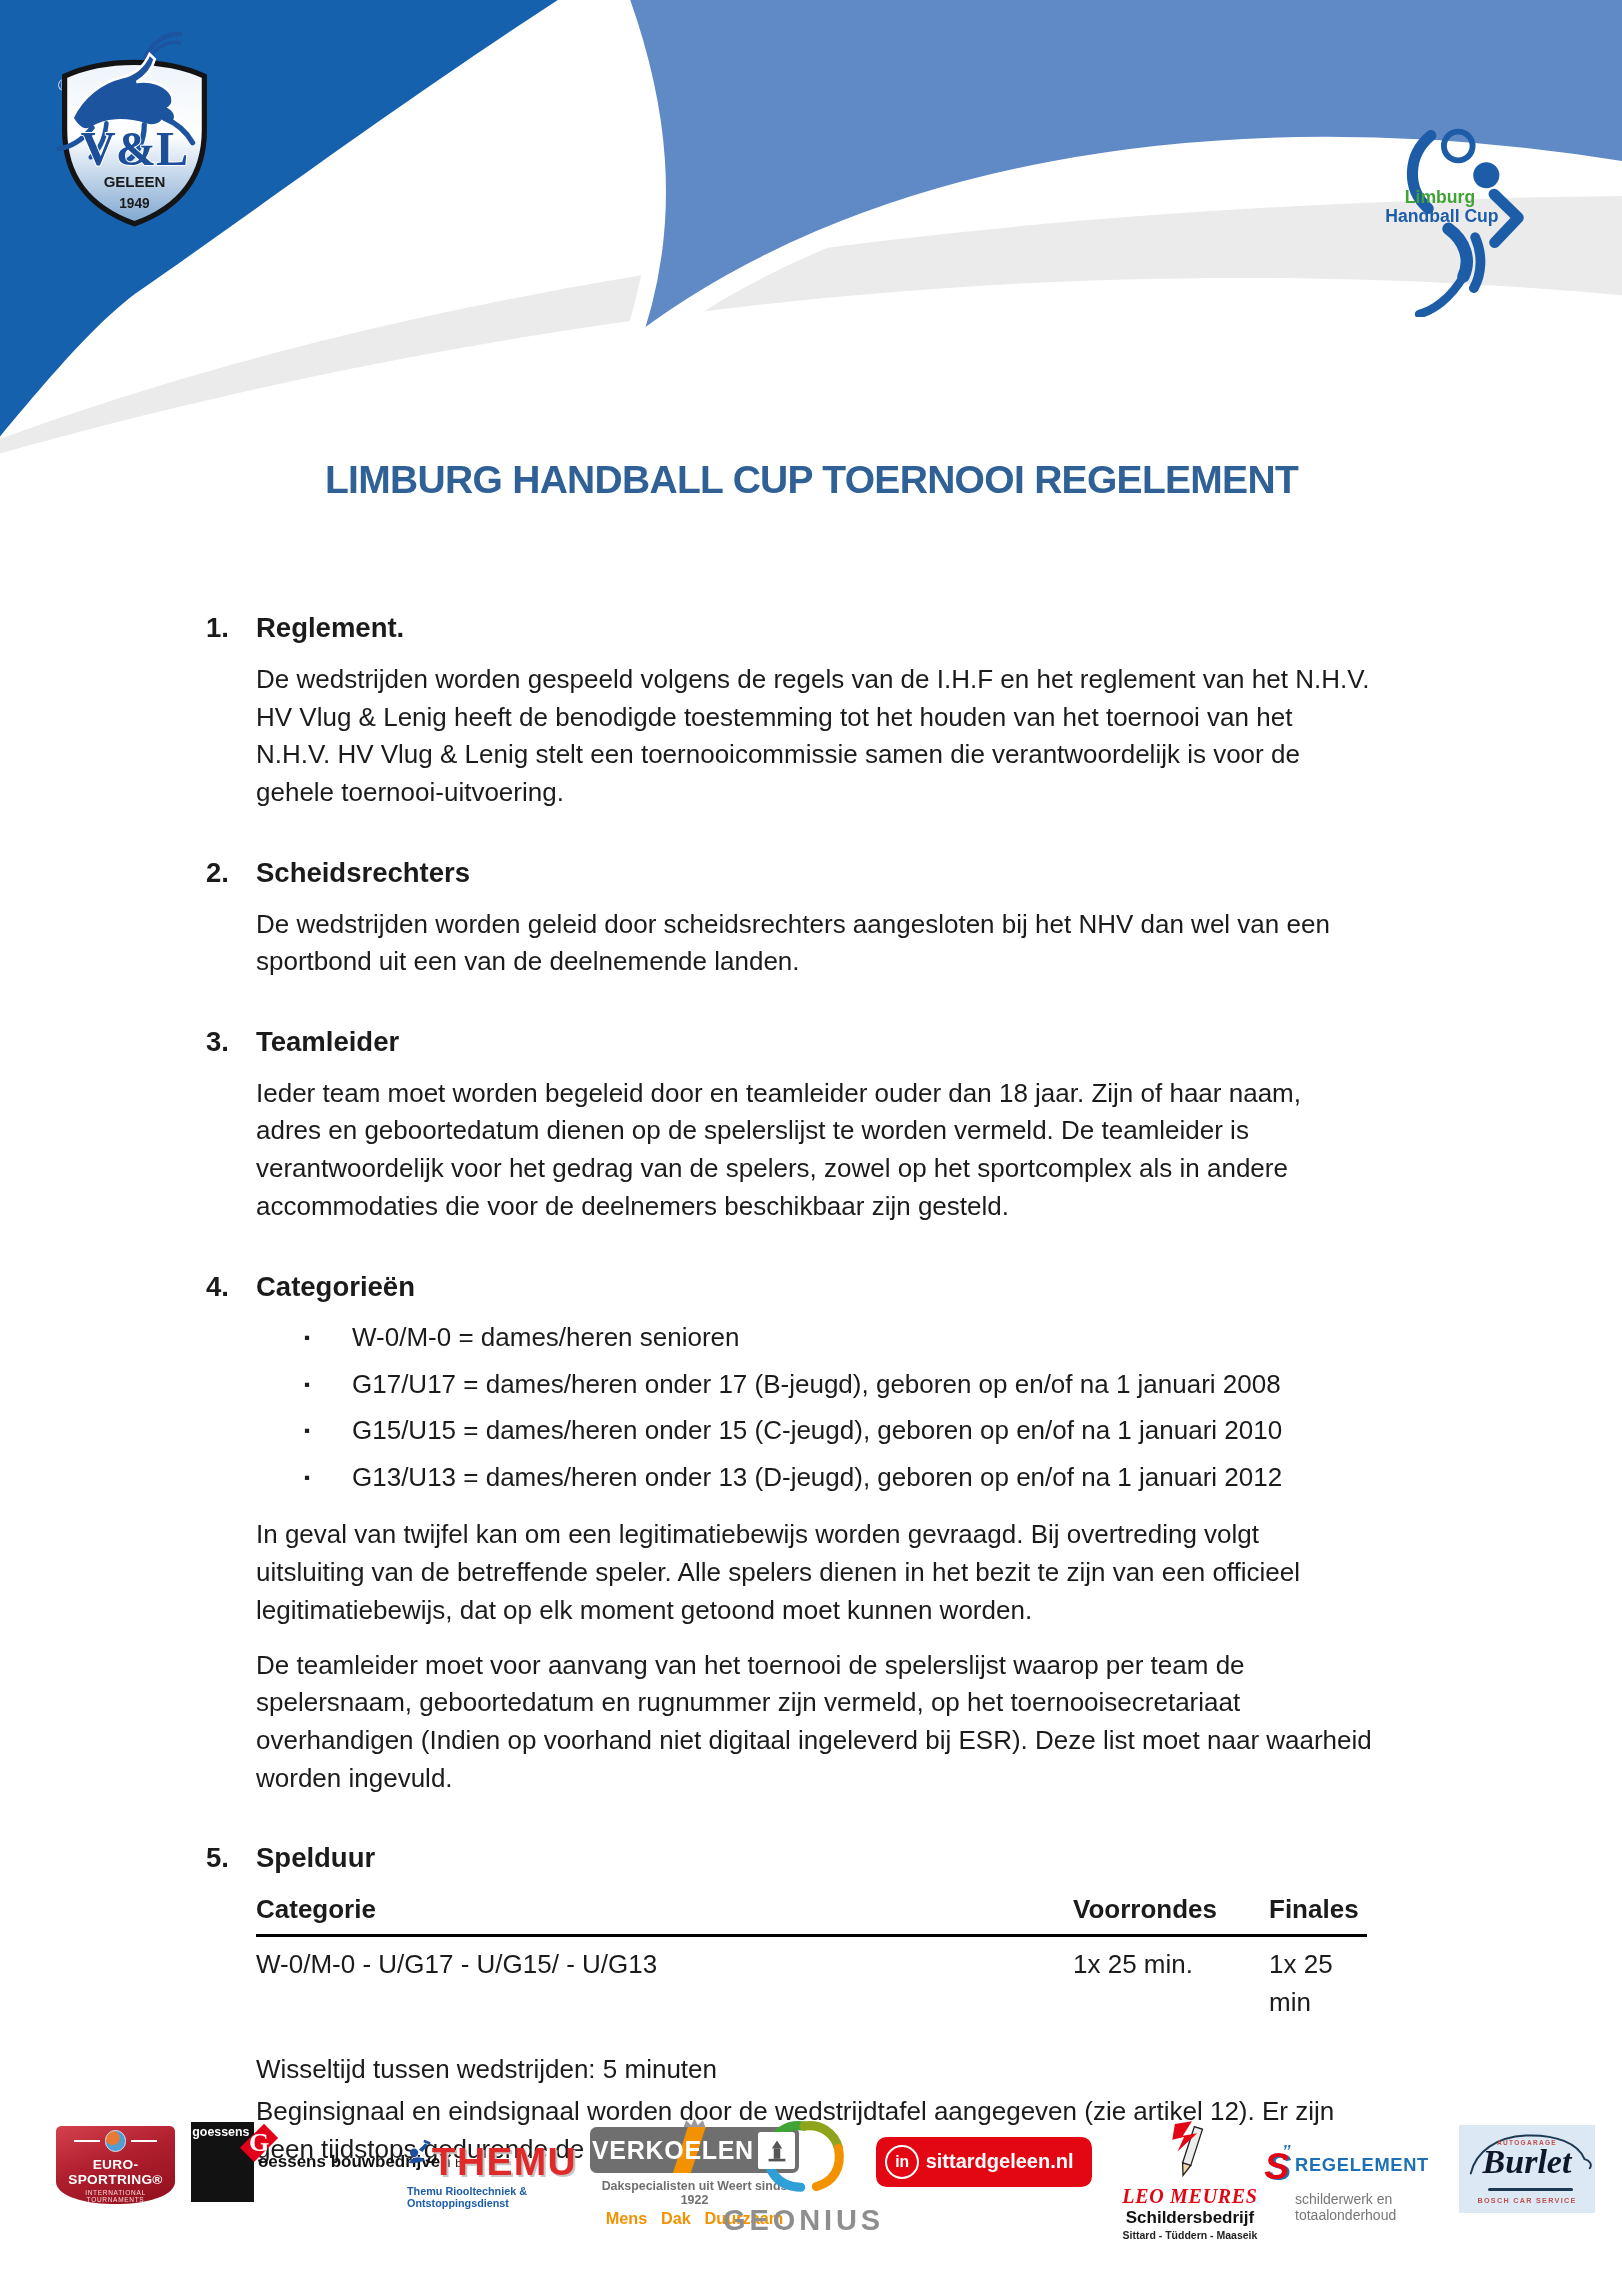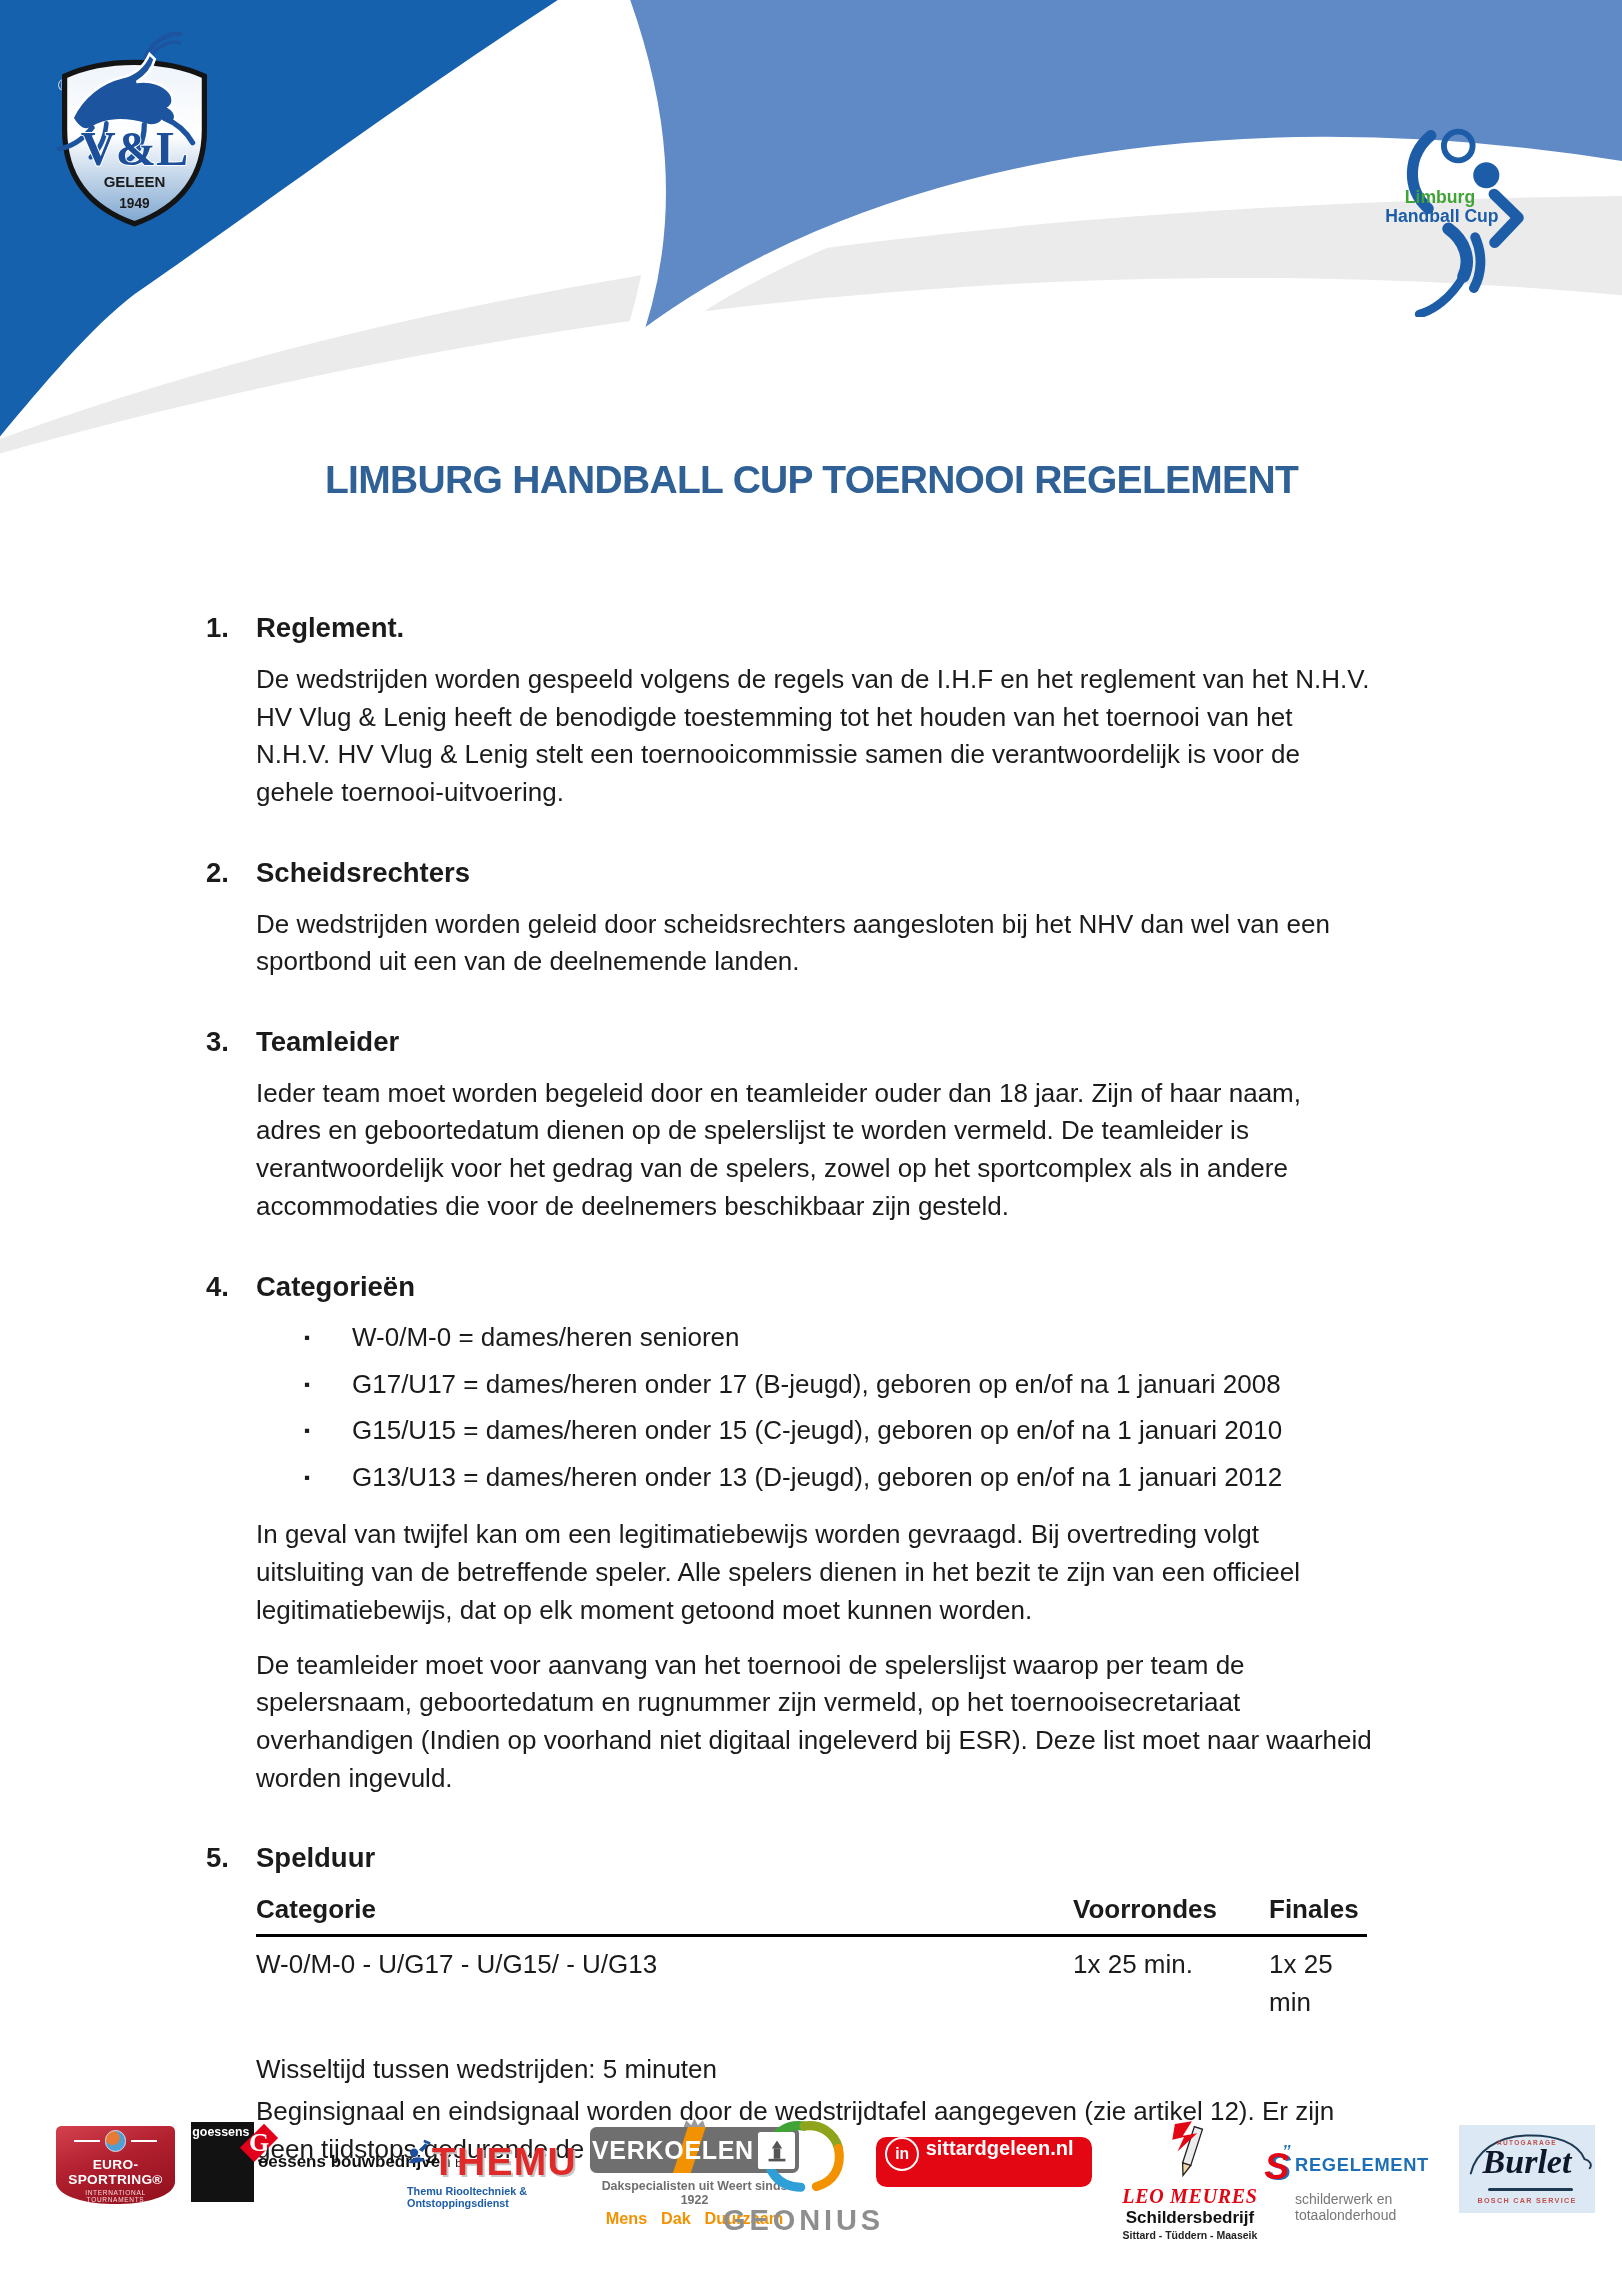--- a/index.html
+++ b/index.html
@@ -64,21 +64,21 @@
   .vk-bar{position:relative;width:209px;height:46px;background:#6f6f6f;border-radius:6.5px;overflow:hidden;display:flex;align-items:center;}
   .vk-stripe{position:absolute;left:90px;top:-7.8px;width:17px;height:65px;background:#f39200;transform:rotate(18deg);}
   .vk-word{position:relative;color:#fff;font-size:25px;font-weight:bold;letter-spacing:0.7px;padding-left:2px;z-index:2;}
   .vk-iconbox{position:absolute;right:3.9px;top:4.6px;width:37px;height:37px;background:#fff;border-radius:2.6px;display:flex;align-items:center;justify-content:center;z-index:2;}
   .vk-sub{font-size:12.4px;font-weight:bold;color:#6f6f6f;margin-top:5.2px;}
   .vk-slogan{font-size:16.3px;font-weight:bold;color:#f39200;margin-top:2px;word-spacing:9.2px;}
   
   .ge-wrap{width:163px;text-align:center;}
   .ge-word{font-size:29px;font-weight:bold;color:#8e8e8e;letter-spacing:3.9px;margin-top:6.5px;}
   
-  .sg-bar{width:216px;height:50px;background:#e30613;border-radius:10.5px;display:flex;align-items:flex-start;padding:0 9.2px;box-sizing:border-box;color:#fff;}
+  .sg-bar{width:216px;height:50px;background:#e30613;border-radius:10.5px;display:flex;align-items:center;padding:0 9.2px;box-sizing:border-box;color:#fff;}
   .sg-circle{width:30px;height:30px;border:2px solid #fff;border-radius:50%;display:flex;align-items:center;justify-content:center;font-size:15.7px;font-weight:bold;flex:0 0 30px;}
   .sg-word{font-size:20px;font-weight:bold;margin-left:6.5px;}
   
   .lm-wrap{width:170px;text-align:center;}
   .lm-word{font-size:20px;font-weight:bold;font-style:italic;color:#e30613;font-family:"Liberation Serif",serif;letter-spacing:0.7px;}
   .lm-sub{font-size:17px;font-weight:bold;color:#111;}
   .lm-cities{font-size:10.5px;font-weight:bold;color:#222;margin-top:1.3px;}
   
   .hy-wrap{width:170px;display:flex;align-items:flex-start;}
   .hy-texts{margin-top:25px;}

